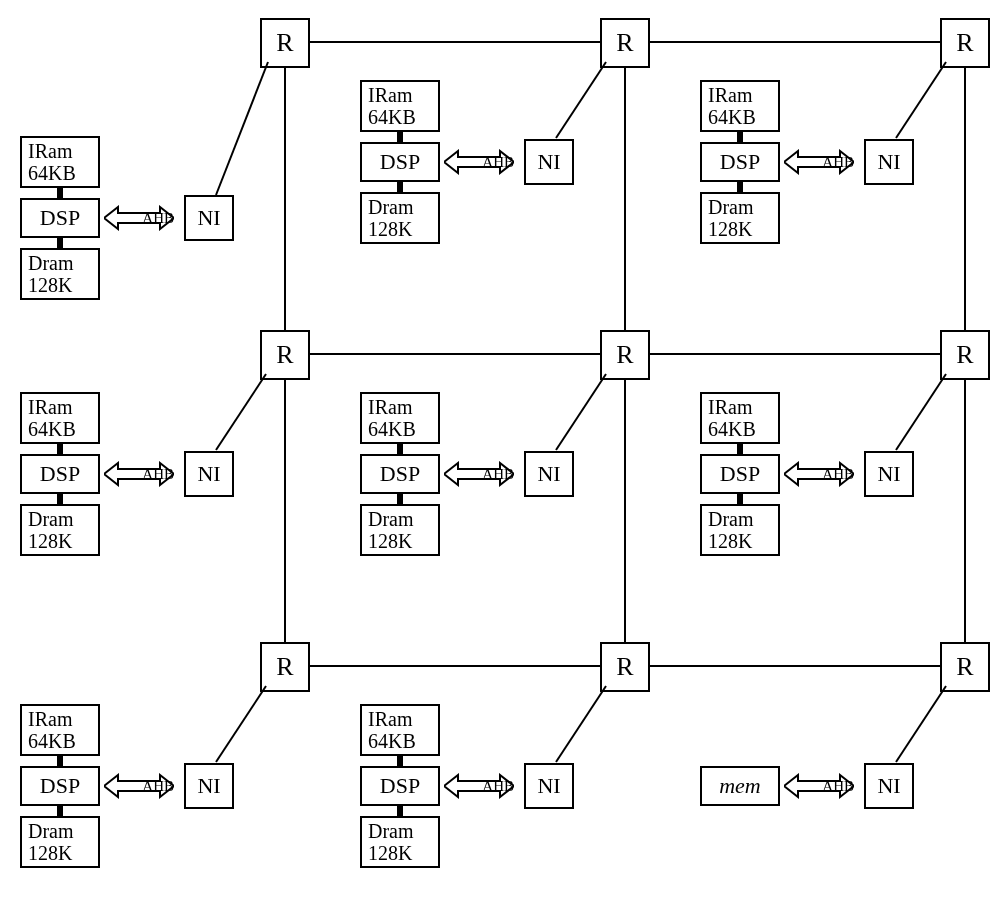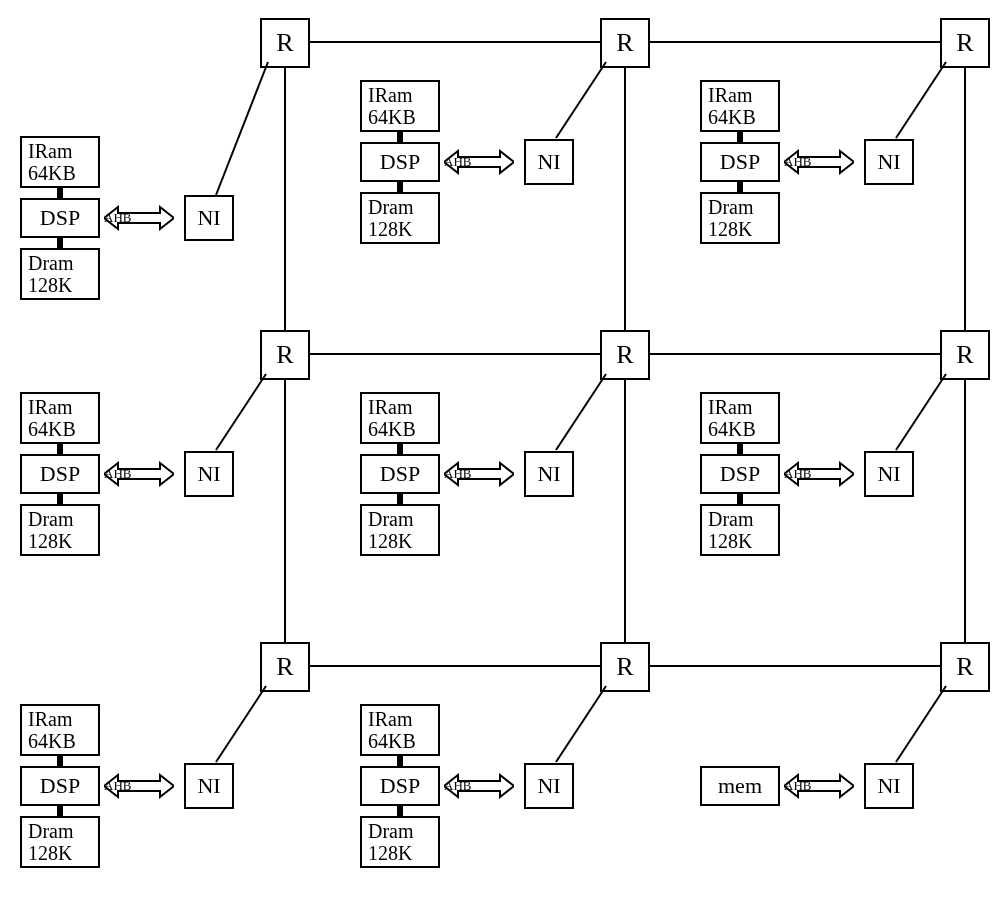--- a/index.html
+++ b/index.html
@@ -38,20 +38,21 @@
   }
   .dspbox {
     width: 80px;
     height: 40px;
     font-size: 22px;
   }
   .membox {
     width: 80px;
     height: 40px;
     font-size: 22px;
+    font-style: italic;
   }
   .iram, .dram {
     width: 80px;
     height: 52px;
     font-size: 20px;
     line-height: 1.1;
     text-align: left;
     padding-left: 6px;
     align-items: flex-start;
     justify-content: center;
@@ -62,22 +63,22 @@
     position: absolute;
     width: 70px;
     height: 26px;
   }
   .ahb svg { position: absolute; top: 0; left: 0; }
   .ahb-label {
     position: absolute;
     width: 100%;
     top: 50%;
     transform: translateY(-50%);
-    font-size: 13px;
-    text-align: left;
+    font-size: 15px;
+    text-align: right;
     pointer-events: none;
   }
   .vline, .hline {
     position: absolute;
     background: #000;
   }
   .vline { width: 2px; }
   .hline { height: 2px; }
   
   .vthick { position: absolute; background: #000; width: 6px; }

